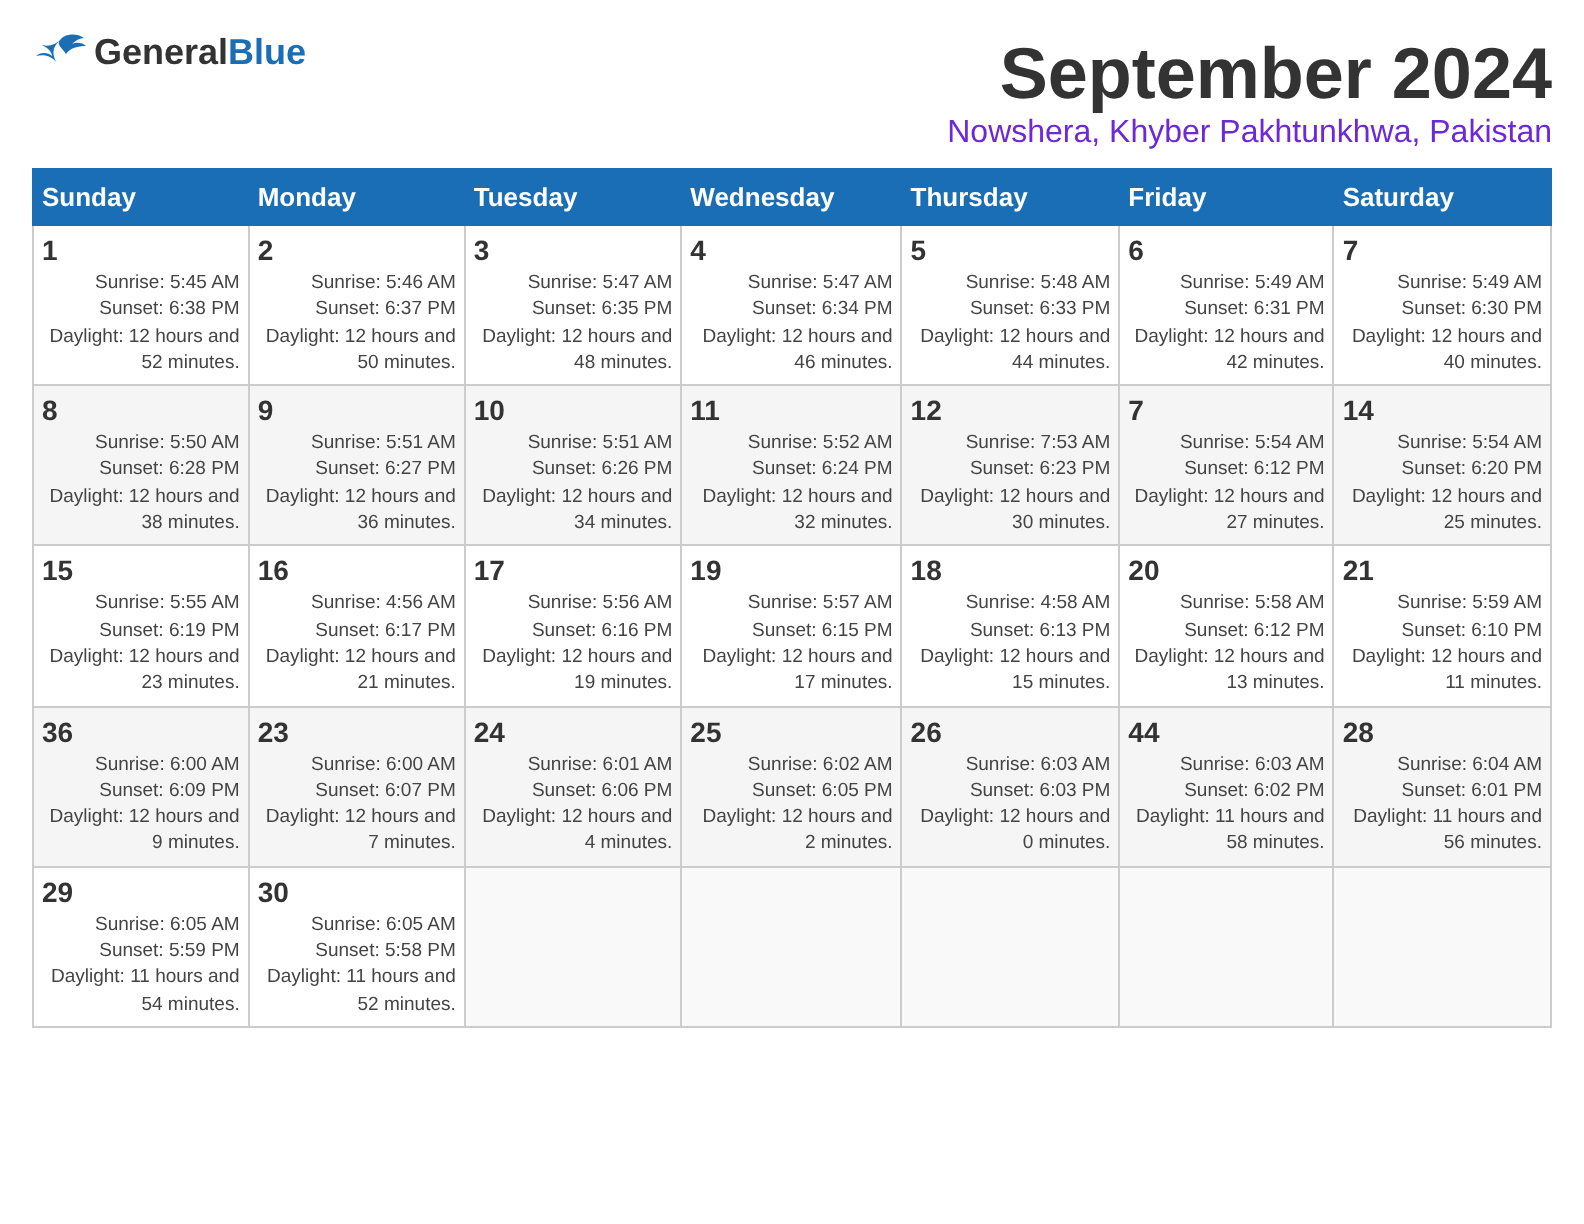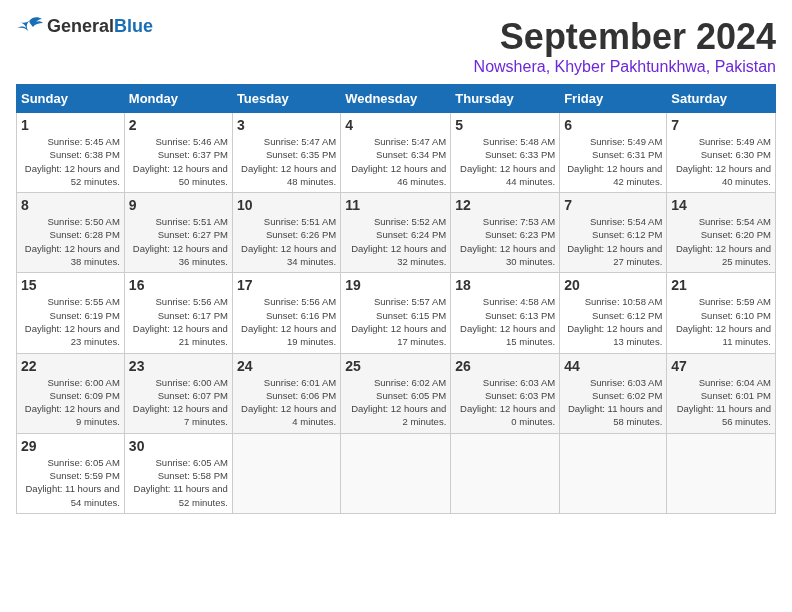--- a/index.html
+++ b/index.html
@@ -213,21 +213,21 @@
       </tr>
       <tr>
         <td>
           <span class="day-number">15</span>
           <div class="day-detail">Sunrise: 5:55 AM
 Sunset: 6:19 PM
 Daylight: 12 hours and 23 minutes.</div>
         </td>
         <td>
           <span class="day-number">16</span>
-          <div class="day-detail">Sunrise: 5:56 AM
+          <div class="day-detail">Sunrise: 4:56 AM
 Sunset: 6:17 PM
 Daylight: 12 hours and 21 minutes.</div>
         </td>
         <td>
           <span class="day-number">17</span>
           <div class="day-detail">Sunrise: 5:56 AM
 Sunset: 6:16 PM
 Daylight: 12 hours and 19 minutes.</div>
         </td>
         <td>
@@ -237,34 +237,34 @@
 Daylight: 12 hours and 17 minutes.</div>
         </td>
         <td>
           <span class="day-number">18</span>
           <div class="day-detail">Sunrise: 4:58 AM
 Sunset: 6:13 PM
 Daylight: 12 hours and 15 minutes.</div>
         </td>
         <td>
           <span class="day-number">20</span>
-          <div class="day-detail">Sunrise: 10:58 AM
+          <div class="day-detail">Sunrise: 5:58 AM
 Sunset: 6:12 PM
 Daylight: 12 hours and 13 minutes.</div>
         </td>
         <td>
           <span class="day-number">21</span>
           <div class="day-detail">Sunrise: 5:59 AM
 Sunset: 6:10 PM
 Daylight: 12 hours and 11 minutes.</div>
         </td>
       </tr>
       <tr>
         <td>
-          <span class="day-number">22</span>
+          <span class="day-number">36</span>
           <div class="day-detail">Sunrise: 6:00 AM
 Sunset: 6:09 PM
 Daylight: 12 hours and 9 minutes.</div>
         </td>
         <td>
           <span class="day-number">23</span>
           <div class="day-detail">Sunrise: 6:00 AM
 Sunset: 6:07 PM
 Daylight: 12 hours and 7 minutes.</div>
         </td>
@@ -286,21 +286,21 @@
 Sunset: 6:03 PM
 Daylight: 12 hours and 0 minutes.</div>
         </td>
         <td>
           <span class="day-number">44</span>
           <div class="day-detail">Sunrise: 6:03 AM
 Sunset: 6:02 PM
 Daylight: 11 hours and 58 minutes.</div>
         </td>
         <td>
-          <span class="day-number">47</span>
+          <span class="day-number">28</span>
           <div class="day-detail">Sunrise: 6:04 AM
 Sunset: 6:01 PM
 Daylight: 11 hours and 56 minutes.</div>
         </td>
       </tr>
       <tr>
         <td>
           <span class="day-number">29</span>
           <div class="day-detail">Sunrise: 6:05 AM
 Sunset: 5:59 PM

